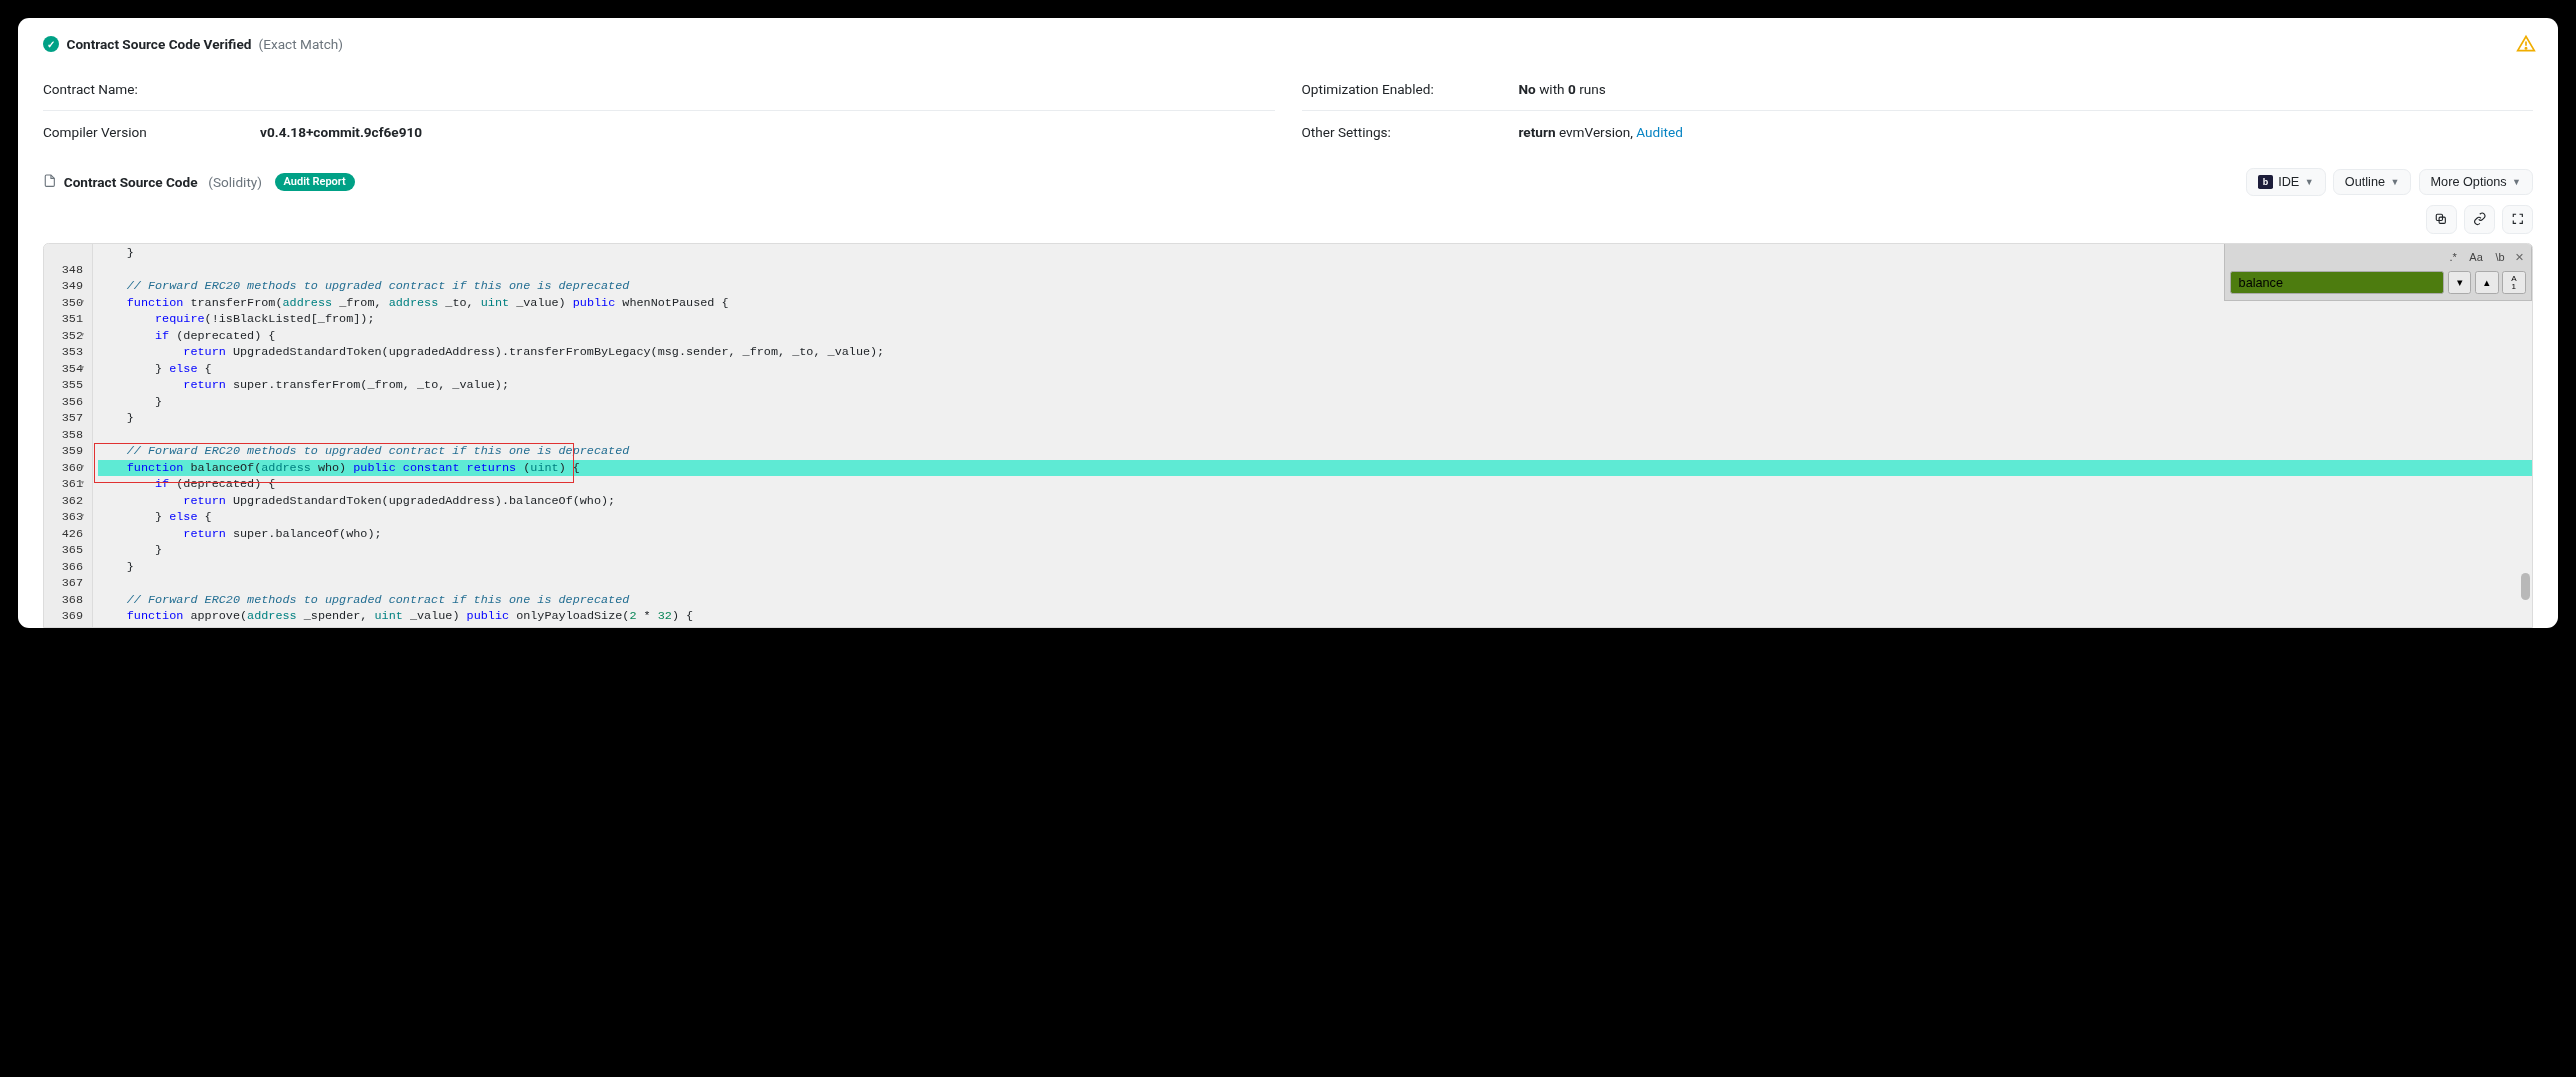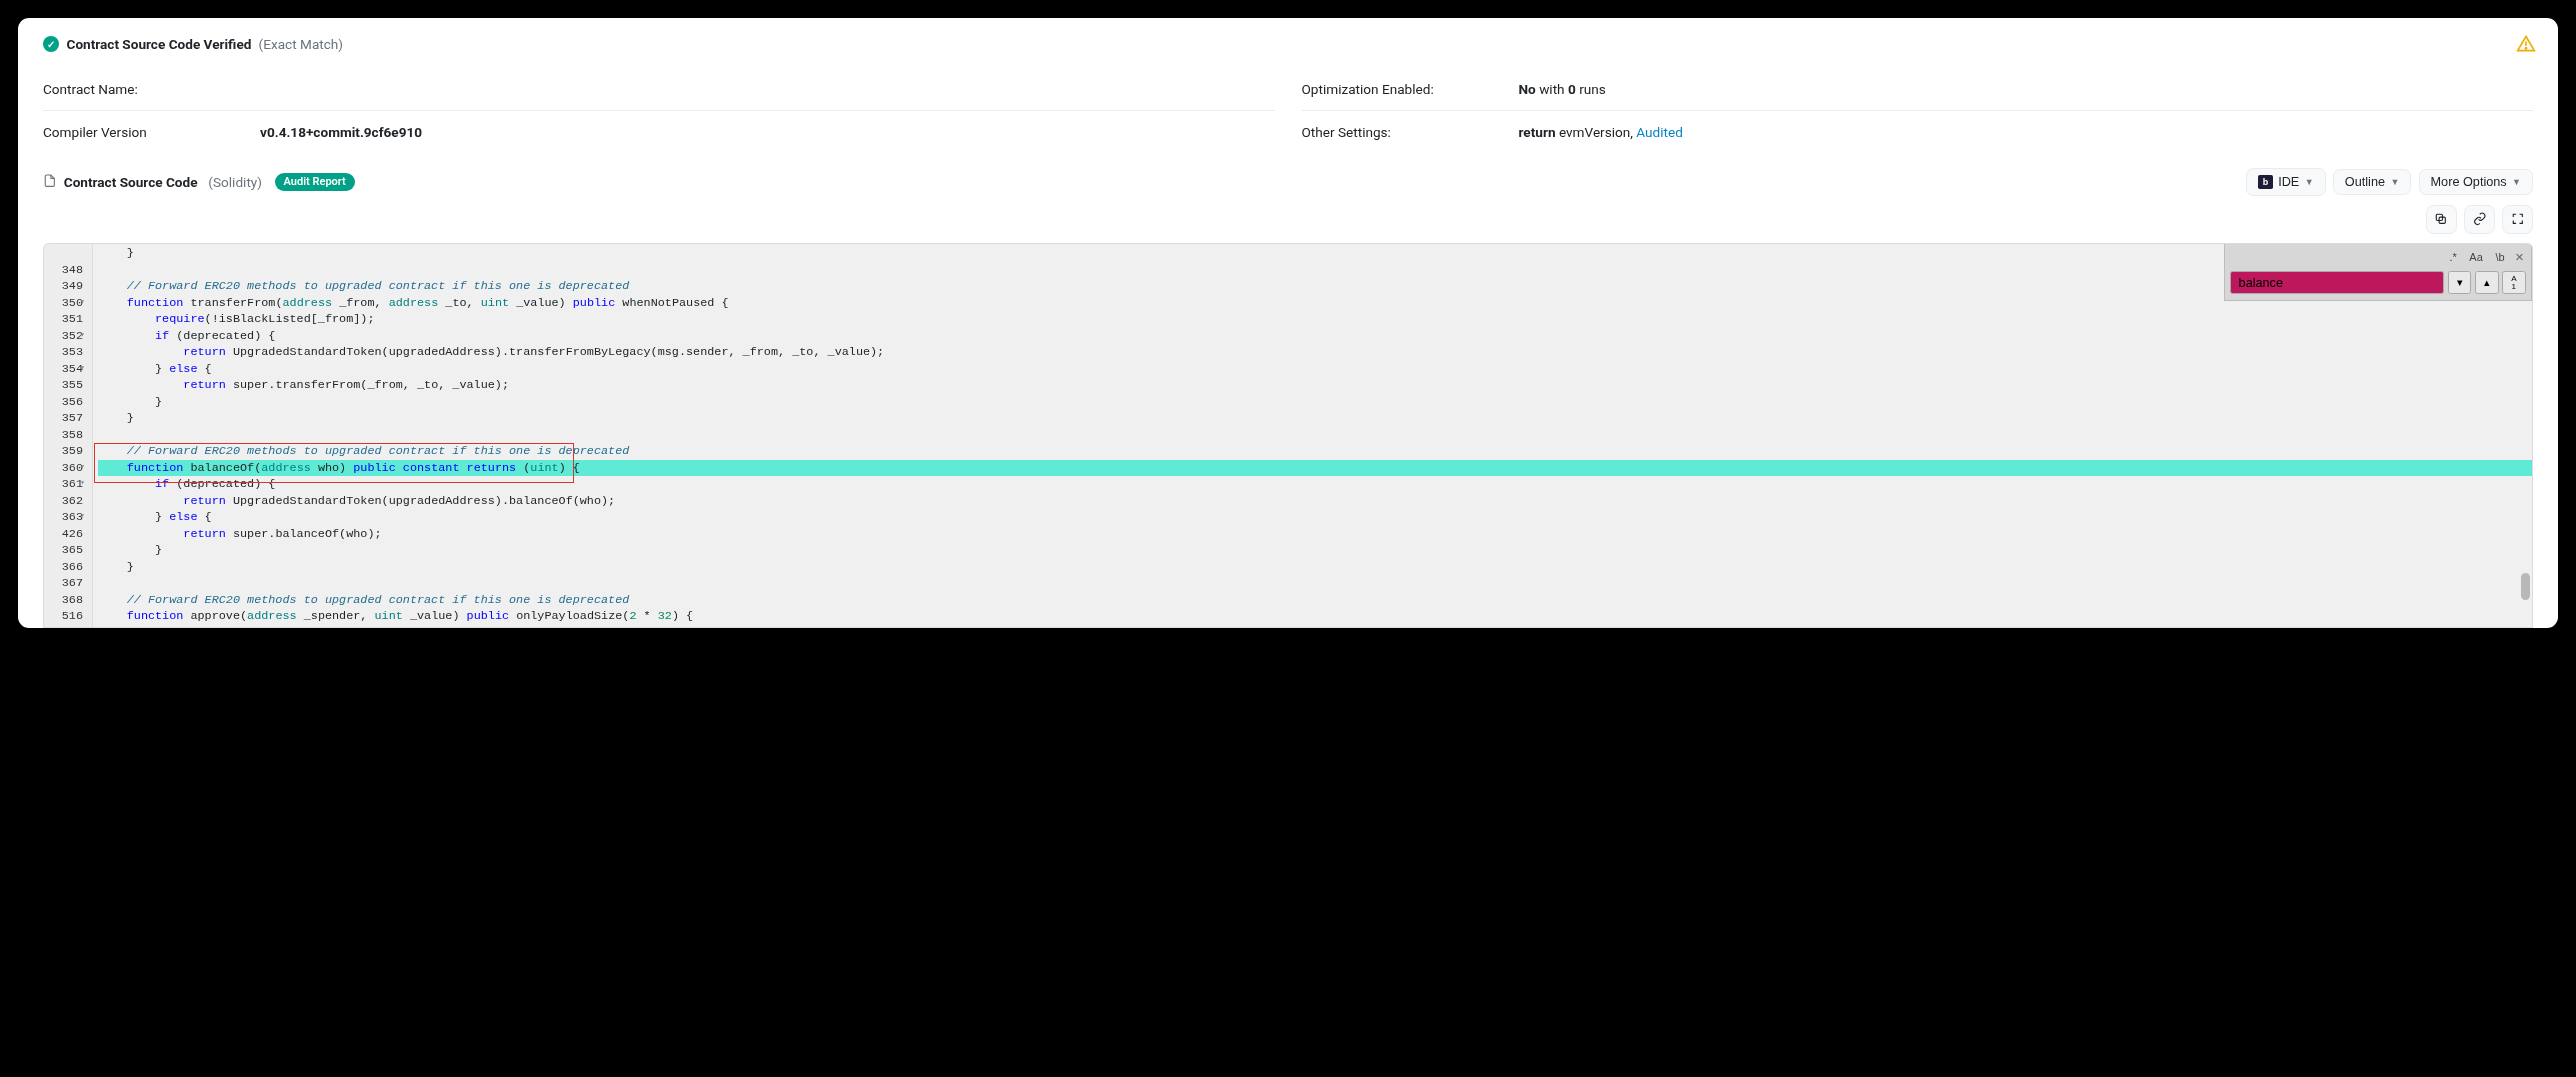--- a/index.html
+++ b/index.html
@@ -155,21 +155,21 @@
     padding:3.6px 5.4px 5.4px 5.4px;
     display:flex; flex-direction:column; gap:3.6px;
     font-family:-apple-system,sans-serif;
     min-width:308px;
   }
   .search-top{display:flex;gap:5.4px;align-items:center;justify-content:flex-end;font-size:11px;color:#444;}
   .search-top .opt{padding:0.9px 3.6px;cursor:pointer;}
   .search-top .close{font-size:14.5px;color:#666;cursor:pointer;padding:0 1.8px;}
   .search-bot{display:flex;gap:3.6px;align-items:stretch;}
   .search-input{
-    flex:1;background:#be185d;border:0.9px solid #aaa;border-radius:2.7px;
+    flex:1;background:#4d7c0f;border:0.9px solid #aaa;border-radius:2.7px;
     padding:3.6px 7.2px;font-size:12.7px;outline:none;
   }
   .sbtn{
     background:#e9e9e9;border:0.9px solid #aaa;border-radius:2.7px;
     width:23.5px;display:flex;align-items:center;justify-content:center;
     font-size:11px;cursor:pointer;
   }
   .scrollbar-thumb{
     position:absolute;right:1.8px;bottom:27px;width:9px;height:27px;
     background:#b8b8b8;border-radius:4.5px;
@@ -299,21 +299,21 @@
           <div>359</div>
           <div class="fold">360</div>
           <div class="fold">361</div>
           <div>362</div>
           <div class="fold">363</div>
           <div>426</div>
           <div>365</div>
           <div>366</div>
           <div>367</div>
           <div>368</div>
-          <div>516</div>
+          <div>369</div>
         </div>
       <div class="code" id="code">
         <div class="red-overlay" id="red-overlay" style="top: 199px; left: 0.9px; height: 40px; width: 480px;"></div>
       <div class="line">    }</div>
           <div class="line"></div>
           <div class="line"><span class="c-comment">    // Forward ERC20 methods to upgraded contract if this one is deprecated</span></div>
           <div class="line">    <span class="c-kw">function</span> transferFrom(<span class="c-type">address</span> _from, <span class="c-type">address</span> _to, <span class="c-type">uint</span> _value) <span class="c-kw">public</span> whenNotPaused {</div>
           <div class="line">        <span class="c-kw">require</span>(!isBlackListed[_from]);</div>
           <div class="line">        <span class="c-kw">if</span> (deprecated) {</div>
           <div class="line">            <span class="c-kw">return</span> UpgradedStandardToken(upgradedAddress).transferFromByLegacy(msg.sender, _from, _to, _value);</div>

